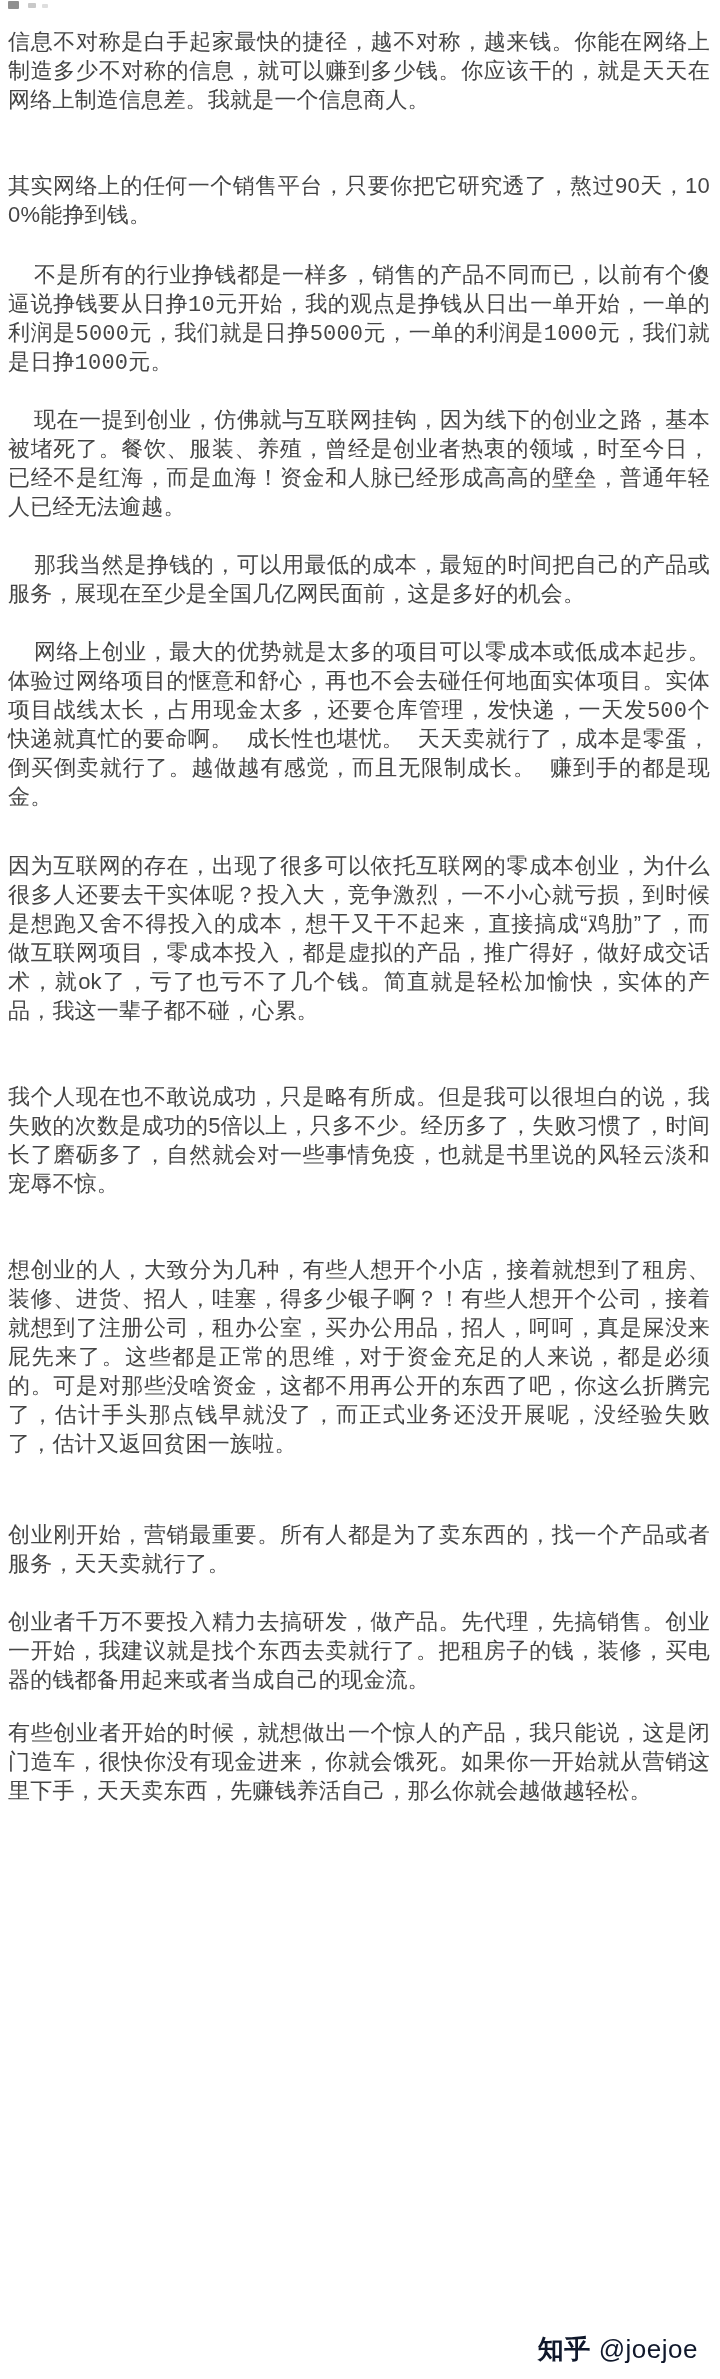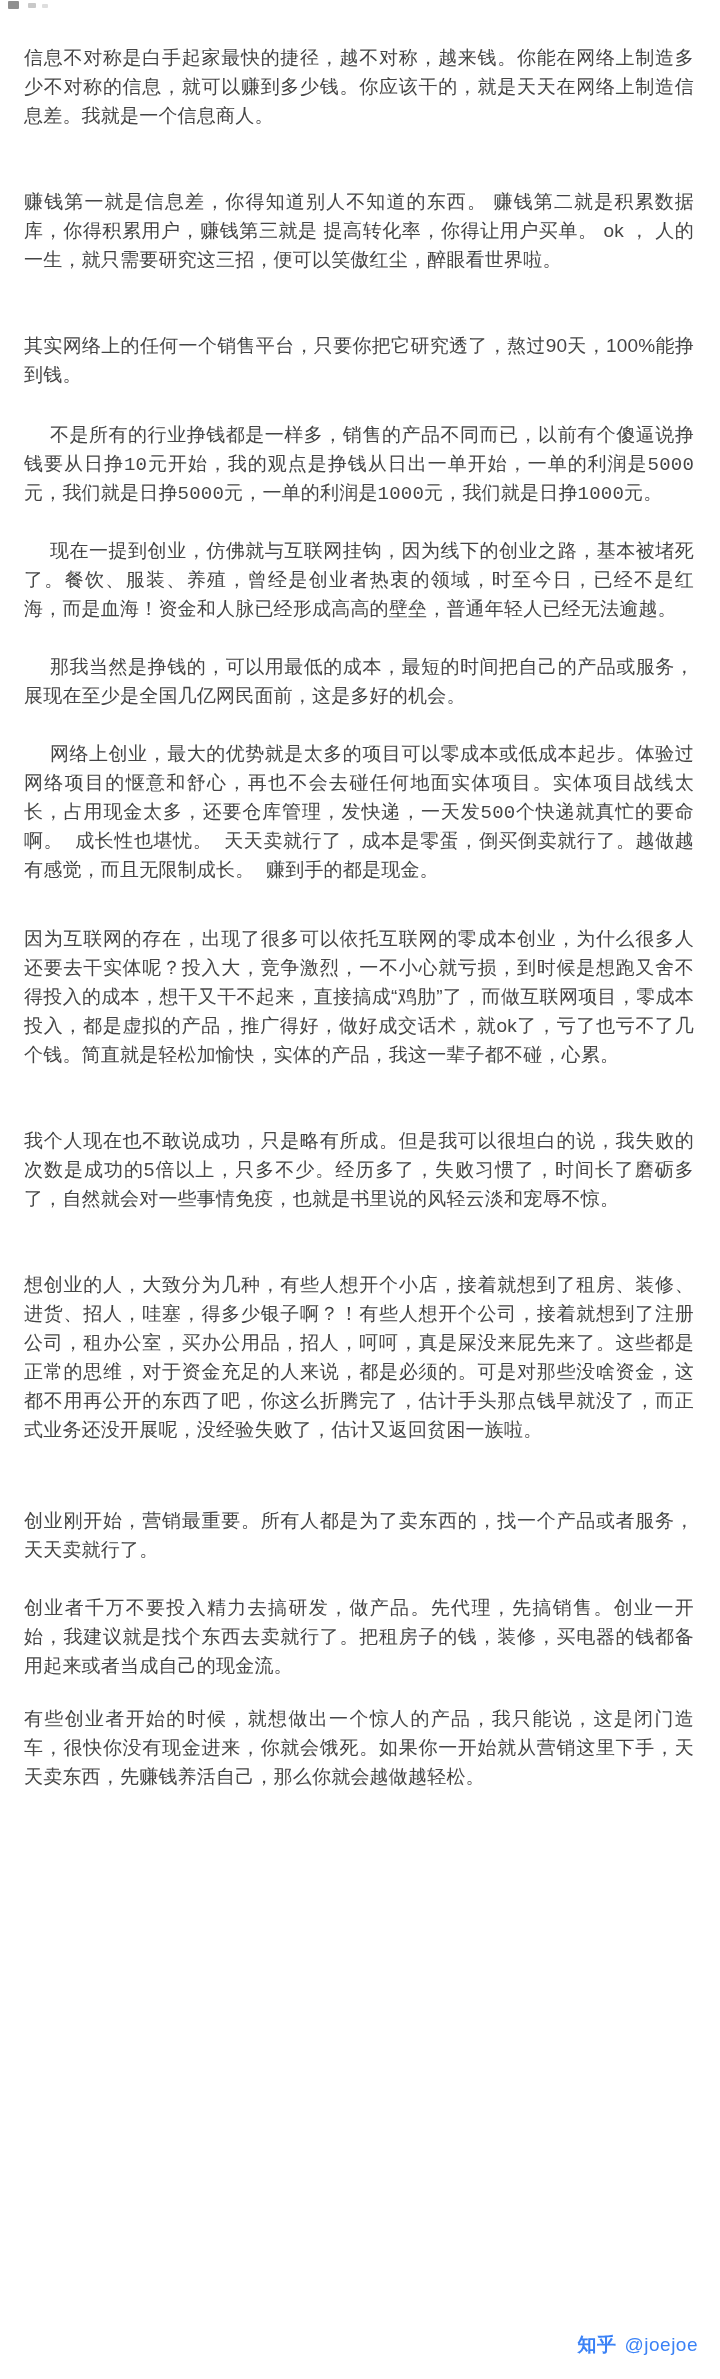--- a/index.html
+++ b/index.html
@@ -13,22 +13,22 @@
     position: relative;
     overflow: hidden;
     font-family: "Liberation Sans", "DejaVu Sans", sans-serif;
   }
   .article {
     position: relative;
     padding: 27px 10px 0 8px;
     text-align: justify;
   }
   .para {
-    margin: 16px;
-    font-size: 19px;
+    margin: 0;
+    font-size: 22px;
     line-height: 29px;
     color: #454545;
     letter-spacing: 0.2px;
     word-break: break-all;
   }
   .para.indent { text-indent: 26px; font-family: Liberation Mono, monospace; }
   .gap-xs  { margin-bottom: 24px; }
   .gap-s   { margin-bottom: 29px; }
   .gap-s2  { margin-bottom: 33px; }
   .gap-m   { margin-bottom: 38px; }
@@ -62,22 +62,22 @@
     position: absolute;
     left: 42px; top: 4px;
     width: 6px; height: 4px;
     background: #dedede;
     border-radius: 1px;
   }
   .watermark {
     position: absolute;
     top: 2332px;
     right: 22px;
-    font-size: 19px;
-    color: #3b82f6;
+    font-size: 26px;
+    color: #0f172a;
     white-space: nowrap;
     letter-spacing: 0.5px;
   }
   .watermark .brand {
     font-weight: 600;
     margin-right: 8px;
   }
   .watermark .handle {
     font-weight: 400;
   }
@@ -86,21 +86,20 @@
 <body>
 
 <div class="crop-remnant">
   <span class="mark-a"></span>
   <span class="mark-b"></span>
   <span class="mark-c"></span>
 </div>
 
 <div class="article">
   <p class="para gap-l">信息不对称是白手起家最快的捷径，越不对称，越来钱。你能在网络上制造多少不对称的信息，就可以赚到多少钱。你应该干的，就是天天在网络上制造信息差。我就是一个信息商人。</p>
-  <p class="para gap-l">赚钱第一就是信息差，你得知道别人不知道的东西。 赚钱第二就是积累数据库，你得积累用户，赚钱第三就是 提高转化率，你得让用户买单。 ok ， 人的一生，就只需要研究这三招，便可以笑傲红尘，醉眼看世界啦。</p>
   <p class="para gap-s2">其实网络上的任何一个销售平台，只要你把它研究透了，熬过90天，100%能挣到钱。</p>
   <p class="para indent gap-s">不是所有的行业挣钱都是一样多，销售的产品不同而已，以前有个傻逼说挣钱要从日挣10元开始，我的观点是挣钱从日出一单开始，一单的利润是5000元，我们就是日挣5000元，一单的利润是1000元，我们就是日挣1000元。</p>
   <p class="para indent gap-s">现在一提到创业，仿佛就与互联网挂钩，因为线下的创业之路，基本被堵死了。餐饮、服装、养殖，曾经是创业者热衷的领域，时至今日，已经不是红海，而是血海！资金和人脉已经形成高高的壁垒，普通年轻人已经无法逾越。</p>
   <p class="para indent gap-s">那我当然是挣钱的，可以用最低的成本，最短的时间把自己的产品或服务，展现在至少是全国几亿网民面前，这是多好的机会。</p>
   <p class="para indent gap-m">网络上创业，最大的优势就是太多的项目可以零成本或低成本起步。体验过网络项目的惬意和舒心，再也不会去碰任何地面实体项目。实体项目战线太长，占用现金太多，还要仓库管理，发快递，一天发500个快递就真忙的要命啊。 成长性也堪忧。 天天卖就行了，成本是零蛋，倒买倒卖就行了。越做越有感觉，而且无限制成长。 赚到手的都是现金。</p>
   <p class="para gap-l">因为互联网的存在，出现了很多可以依托互联网的零成本创业，为什么很多人还要去干实体呢？投入大，竞争激烈，一不小心就亏损，到时候是想跑又舍不得投入的成本，想干又干不起来，直接搞成“鸡肋”了，而做互联网项目，零成本投入，都是虚拟的产品，推广得好，做好成交话术，就ok了，亏了也亏不了几个钱。简直就是轻松加愉快，实体的产品，我这一辈子都不碰，心累。</p>
   <p class="para gap-l">我个人现在也不敢说成功，只是略有所成。但是我可以很坦白的说，我失败的次数是成功的5倍以上，只多不少。经历多了，失败习惯了，时间长了磨砺多了，自然就会对一些事情免疫，也就是书里说的风轻云淡和宠辱不惊。</p>
   <p class="para gap-xl">想创业的人，大致分为几种，有些人想开个小店，接着就想到了租房、装修、进货、招人，哇塞，得多少银子啊？！有些人想开个公司，接着就想到了注册公司，租办公室，买办公用品，招人，呵呵，真是屎没来屁先来了。这些都是正常的思维，对于资金充足的人来说，都是必须的。可是对那些没啥资金，这都不用再公开的东西了吧，你这么折腾完了，估计手头那点钱早就没了，而正式业务还没开展呢，没经验失败了，估计又返回贫困一族啦。</p>
   <p class="para gap-s">创业刚开始，营销最重要。所有人都是为了卖东西的，找一个产品或者服务，天天卖就行了。</p>
   <p class="para gap-xs">创业者千万不要投入精力去搞研发，做产品。先代理，先搞销售。创业一开始，我建议就是找个东西去卖就行了。把租房子的钱，装修，买电器的钱都备用起来或者当成自己的现金流。</p>

